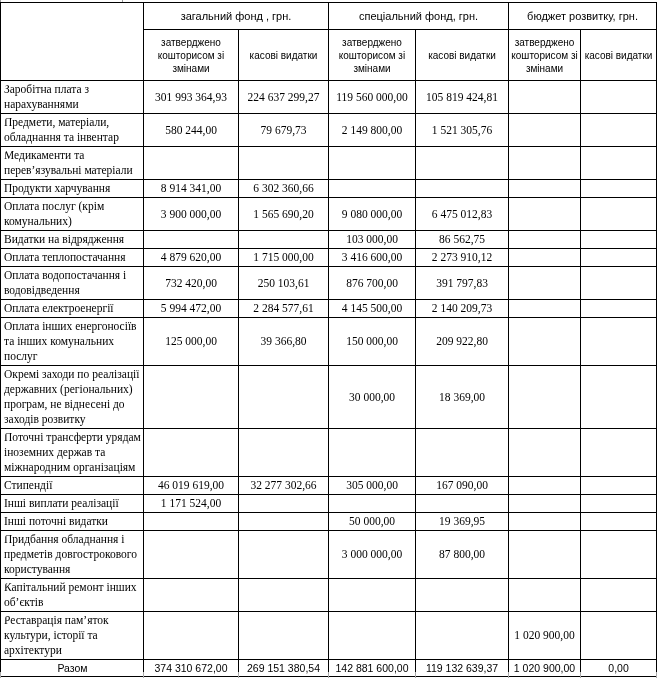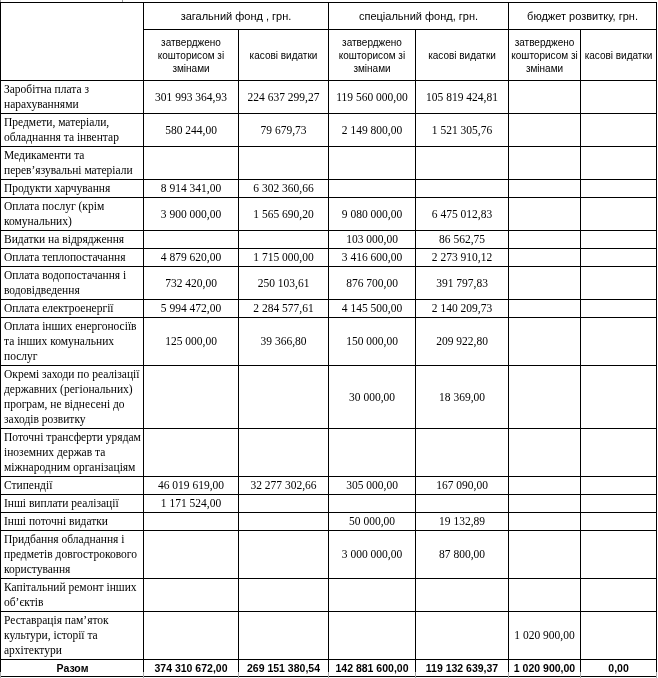--- a/index.html
+++ b/index.html
@@ -49,33 +49,34 @@
   thead th.corner {
     background: #fff;
   }
   td.label {
     font-family: "Liberation Serif", serif;
     font-size: 11.5px;
     line-height: 15px;
     text-align: left;
     padding: 1px 2px 1px 3px;
     color: #000;
+    border-radius: 14px;
   }
   td.val {
     font-family: "Liberation Serif", serif;
     font-size: 11.5px;
     line-height: 15px;
     text-align: center;
     padding: 1px 1px;
     color: #000;
     white-space: nowrap;
   }
   tr.total td {
     font-family: "Liberation Sans", sans-serif;
-    font-weight: bold;
+    font-weight: normal;
     font-size: 10.5px;
     line-height: 14px;
   }
   tr.total td.label {
     text-align: center;
   }
   
   .stub {
     position: absolute;
     width: 1px;
@@ -243,21 +244,21 @@
           <td class="val"></td>
           <td class="val"></td>
           <td class="val"></td>
           <td class="val"></td>
         </tr>
         <tr>
           <td class="label">Інші поточні видатки</td>
           <td class="val"></td>
           <td class="val"></td>
           <td class="val">50 000,00</td>
-          <td class="val">19 132,89</td>
+          <td class="val">19 369,95</td>
           <td class="val"></td>
           <td class="val"></td>
         </tr>
         <tr>
           <td class="label">Придбання обладнання і предметів довгострокового користування</td>
           <td class="val"></td>
           <td class="val"></td>
           <td class="val">3 000 000,00</td>
           <td class="val">87 800,00</td>
           <td class="val"></td>

